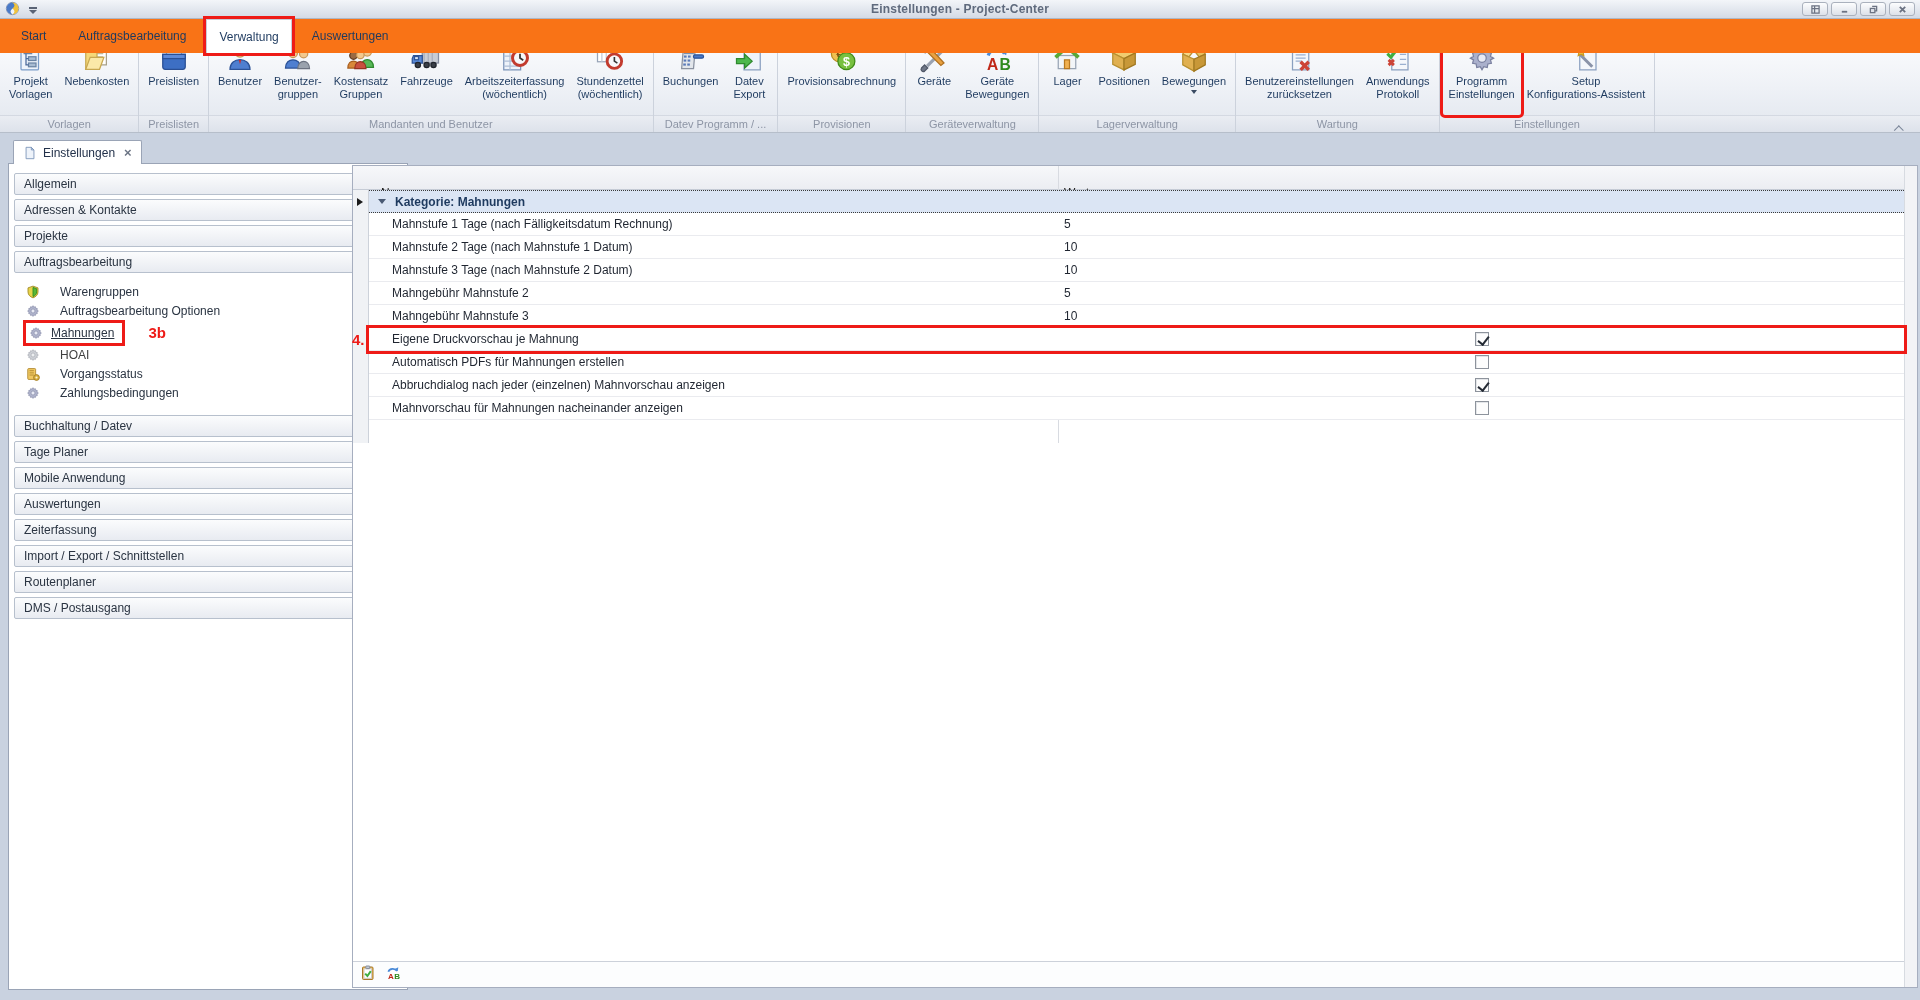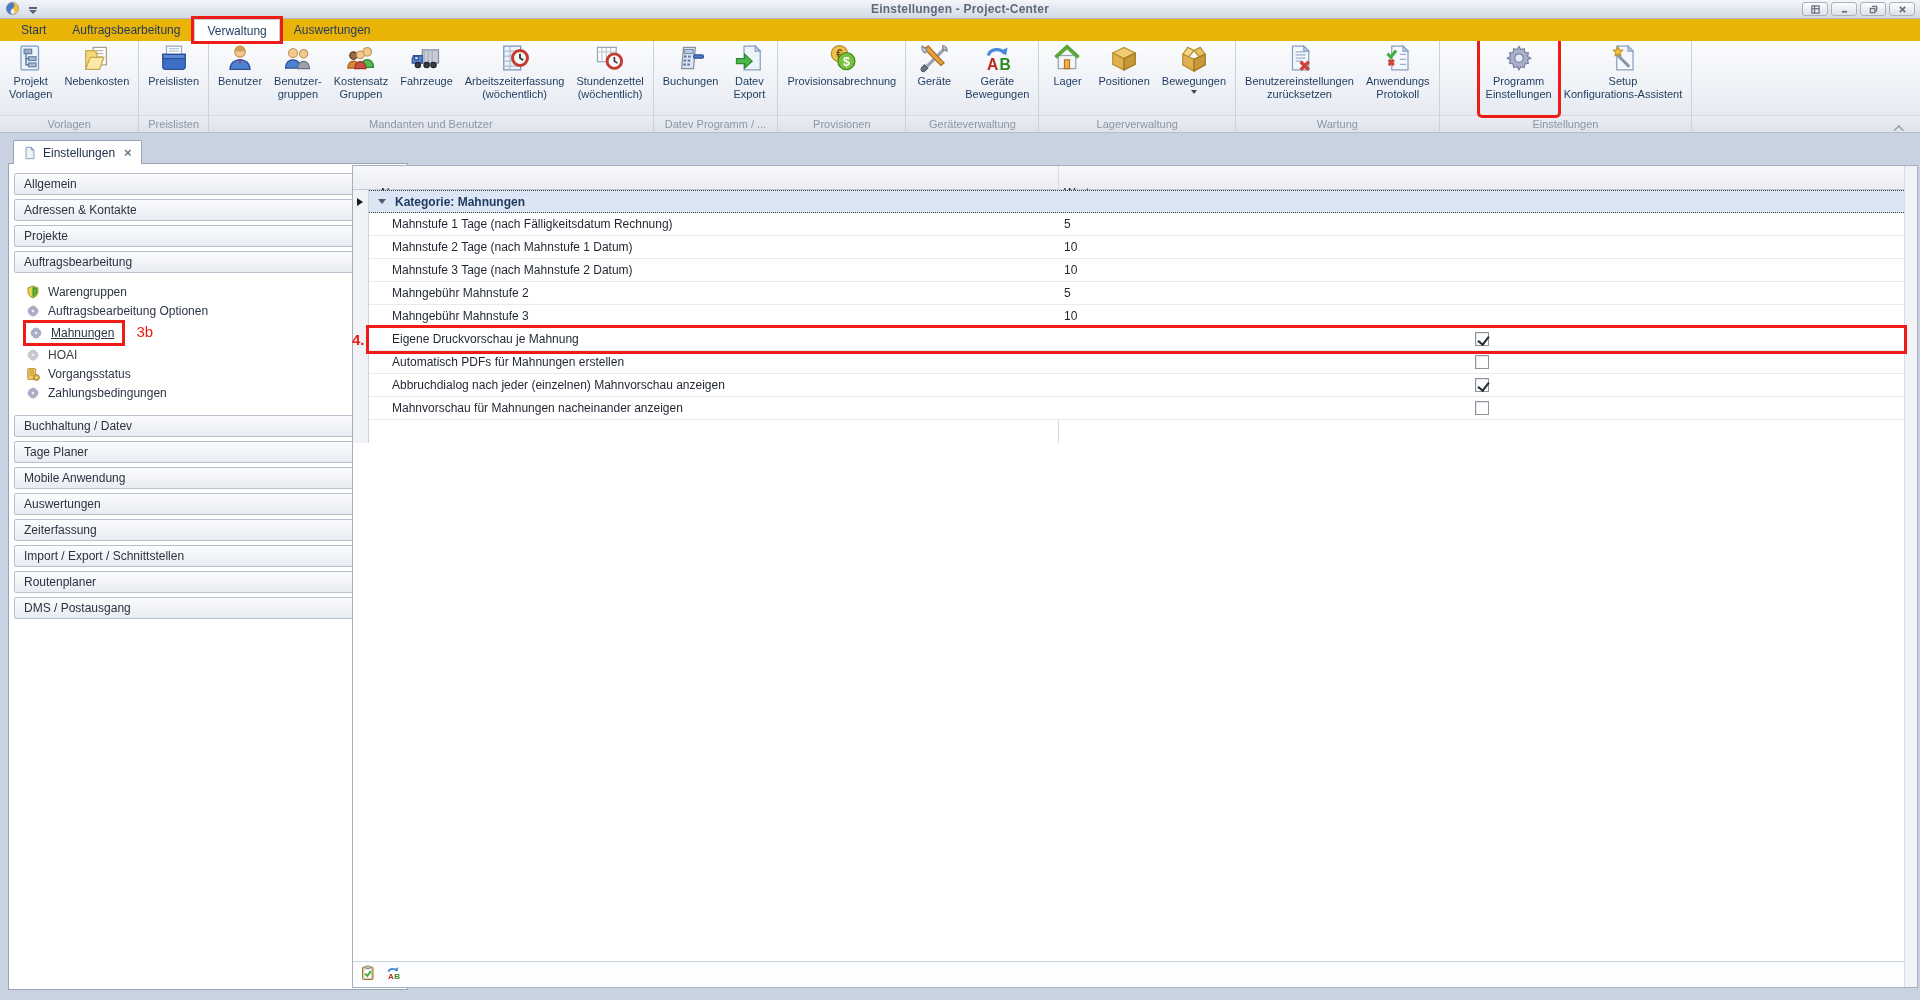--- a/index.html
+++ b/index.html
@@ -15,22 +15,22 @@
   .qat svg { width:15px; height:15px; }
   .qat-drop { display:flex; flex-direction:column; align-items:center; gap:1px; }
   .qat-drop .bar { width:8px; height:1.5px; background:#5a6375; }
   .tri-down { width:0; height:0; border-left:4px solid transparent; border-right:4px solid transparent; border-top:4px solid #5a6375; }
   .winbtns { position:absolute; right:5px; top:2px; display:flex; gap:3px; }
   .winbtn { width:26px; height:14px; border:1px solid #aab1bd; border-radius:3px;
     background:linear-gradient(#fcfdfe,#dde1e9); display:flex; align-items:center; justify-content:center; }
   .winbtn svg { width:9px; height:9px; }
 
   
-  .tabrow { position:absolute; left:0; top:19px; right:0; height:22px; background:#eab308;
-    display:flex; align-items:stretch; padding-left:9px; gap:2px; z-index:21; }
+  .tabrow { position:absolute; left:0; top:19px; right:0; height:34px; background:#f97316;
+    display:flex; align-items:stretch; padding-left:9px; gap:8px; z-index:21; }
   .tab { position:relative; display:flex; align-items:center; padding:0 12px;
     font-size:12px; color:#1e3a5f; white-space:nowrap; }
   .tab.active { background:#fff; border:1px solid #c7cdd8; border-bottom:none; }
 
   
   .ribbon { position:absolute; left:0; top:36px; right:0; height:97px;
     background:linear-gradient(#fcfdfe,#eef1f6 55%,#e1e6ee); border-bottom:1px solid #b6beca;
     display:flex; align-items:stretch; z-index:19; }
   .rgroup { display:flex; flex-direction:column; border-right:1px solid #ccd2dc; }
   .rbtns { flex:1; display:flex; align-items:stretch; padding:3px 3px 0; }
@@ -58,27 +58,27 @@
   .sidetab svg { width:14px; height:14px; }
   .tabclose { color:#6b7避4; color:#6b7484; font-size:13px; font-weight:bold; margin-left:3px; line-height:1; }
   .sidebar { position:absolute; left:8px; top:163px; width:400px; bottom:10px;
     background:#fff; border:1px solid #9aa4b6; z-index:5; }
   .sections { padding-top:5px; }
   .secbar { position:relative; height:22px; margin:4px 5px; padding:0 9px;
     background:linear-gradient(#fbfcfd,#e8ebf1); border:1px solid #b7c0cd; border-radius:2px;
     display:flex; align-items:center; font-size:12px; color:#2a3442; }
   .secbar .chev { margin-left:auto; }
   .secitems { padding:5px 0 9px; }
-  .secitem { display:flex; align-items:flex-start; gap:8px; padding:2.5px 0 2.5px 17px; font-size:12px; color:#2a3442; }
+  .secitem { display:flex; align-items:center; gap:20px; padding:2.5px 0 2.5px 17px; font-size:12px; color:#2a3442; }
   .secitem .sicon, .secitem .sicon svg { width:14px; height:14px; flex:none; }
   .secitem.disabled { color:#404040; }
   .secitem.selected .lbl { text-decoration:underline; }
   .boxwrap { display:inline-flex; align-items:center; gap:8px; padding:3px 8px 3px 3px;
     outline:3px solid var(--anno); }
-  .anno-inline { color:var(--anno); font-weight:normal; font-size:15px; margin-left:6px; }
+  .anno-inline { color:var(--anno); font-weight:bold; font-size:15px; margin-left:6px; }
   .red-circle { width:21px; height:21px; border:3px solid var(--anno); border-radius:50%;
     display:inline-flex; align-items:center; justify-content:center; margin-left:2px; }
   .secbar .pre-circle { margin-left:auto; color:var(--anno); font-weight:bold; font-size:15px; }
   .secbar .red-circle .chev { margin:0; transform:rotate(-135deg) translate(-1px,-1px); }
 
   
   .grid { position:absolute; left:352px; top:165px; right:2px; bottom:12px;
     background:#fff; border:1px solid #a6aebf; z-index:5; }
   .ghead { position:absolute; left:0; top:0; right:13px; height:24px;
     background:linear-gradient(#f7f8fa,#ebedf2); border-bottom:1px solid #c5cbd5; }
@@ -105,21 +105,21 @@
   .anno-row-label { position:absolute; left:-17px; top:3px; color:var(--anno); font-weight:bold; font-size:15px; }
   .vscroll { position:absolute; right:0; top:0; bottom:0; width:13px;
     background:#f2f3f6; border-left:1px solid #d7dbe1; }
   .statusstrip { position:absolute; left:0; right:13px; bottom:0; height:26px;
     background:#fcfdfe; border-top:1px solid #ccd1da; display:flex; align-items:center; gap:9px; padding-left:7px; }
   .statusstrip svg { width:16px; height:16px; }
 
   
   .red-boxed-tab { outline:3px solid var(--anno); outline-offset:0; }
   .anno-above { position:absolute; left:3px; top:-17px; color:var(--anno); font-weight:bold; font-size:15px; }
-  .rbtn.red-boxed { outline:3px solid var(--anno);margin-left:37px; }
+  .rbtn.red-boxed { outline:3px solid var(--anno); }
   .rbtn .anno-above { left:0; top:-18px; }
 </style>
 </head>
 <body>
 
 <div class="titlebar">
   <div class="qat">
     <span><svg viewBox="0 0 16 16">
           <circle cx="8" cy="8" r="6.6" fill="#eef3fa" stroke="#8894b0"></circle>
           <path d="M8 1.6 a6.4 6.4 0 0 1 0 12.8 c2.8-2 2.8-4.4 0-6.4 s-2.8-4.4 0-6.4z" fill="#f0c23c"></path>

